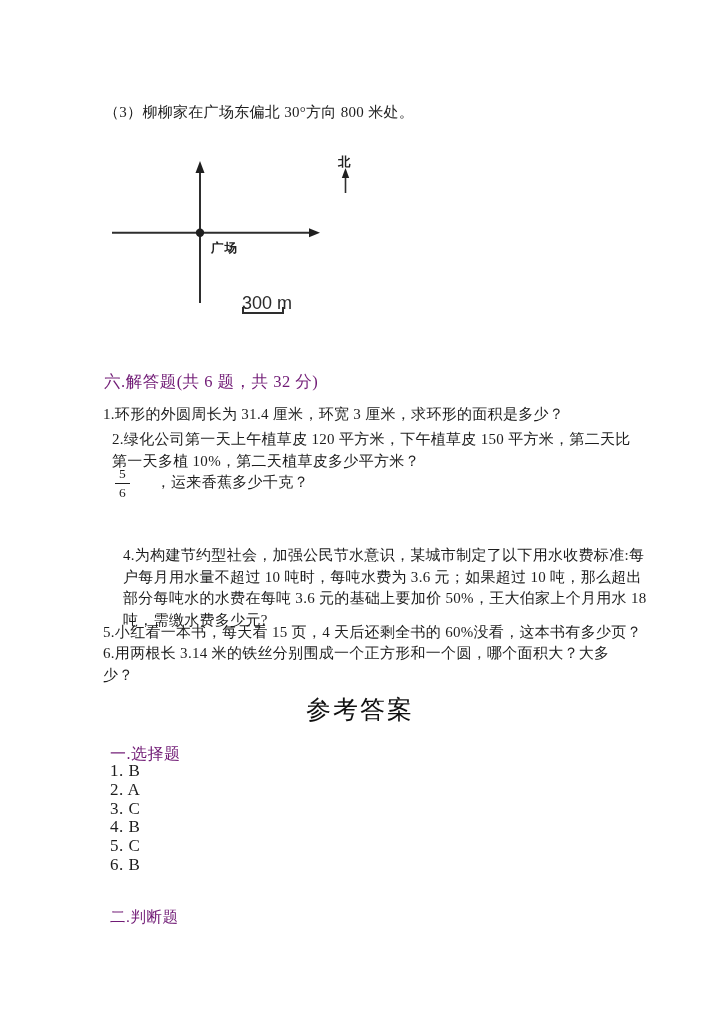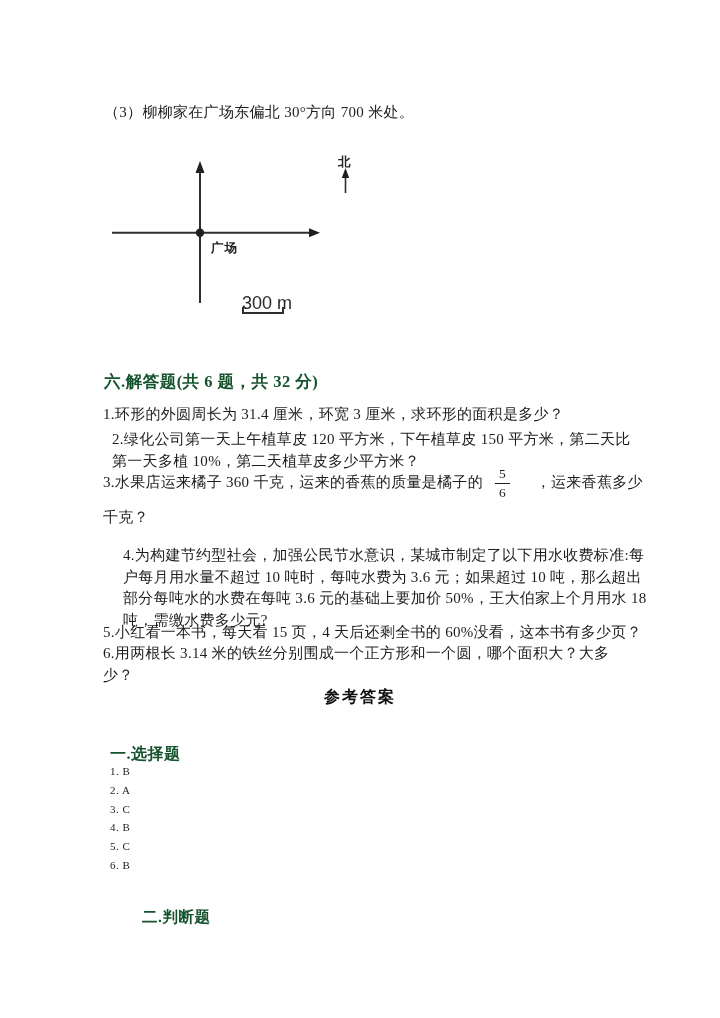--- a/index.html
+++ b/index.html
@@ -13,46 +13,46 @@
 
   .stmt3 { left:104px; top:87px; width:540px; }
 
   
   .diagram-svg { left:90px; top:138px; }
   .dg-label { font-weight:bold; font-size:12.5px; color:#222; letter-spacing:1px; }
   .north-label { left:338px; top:154px; }
   .plaza-label { left:211px; top:240px; }
   .scale-label { left:242px; top:293px; font-family:"Liberation Sans","DejaVu Sans",sans-serif; font-size:18px; color:#2a2a2a; font-weight:normal; letter-spacing:0; }
 
-  .sec-title { font-size:16.5px; font-weight:bold; color:#14532d; letter-spacing:0.5px; }
+  .sec-title { font-size:16.5px; font-weight:normal; color:#701a75; letter-spacing:0.5px; }
   .sec6-title { left:104px; top:354px; }
 
   .p1 { left:103px; top:389px; width:545px; }
   .p2 { left:112px; top:414px; width:528px; }
   .p3 { left:103px; top:450px; width:542px; line-height:35px; }
   .p4 { left:103px; top:530px; width:528px;margin-left:20px; }
   .p5 { left:103px; top:607px; width:600px; }
   .p6 { left:103px; top:628px; width:528px; }
 
   .frac { display:inline-block; vertical-align:-10px; text-align:center; margin:0 26px 0 12px; font-size:13.5px; line-height:1; letter-spacing:0; }
   .frac .num { display:block; padding:0 4px 2.5px; }
   .frac .den { display:block; border-top:1.4px solid #1d1d1d; padding:2.5px 4px 0; }
 
-  .answers-title { left:0; top:676px; width:720px; text-align:center; font-size:16px; font-weight:bold; color:#0f0f0f; letter-spacing:2px; }
+  .answers-title { left:0; top:676px; width:720px; text-align:center; font-size:25px; font-weight:normal; color:#0f0f0f; letter-spacing:2px; }
   .sec1-title { left:110px; top:728px; font-size:16px; }
   .ans-list { left:110px; top:762px; }
-  .ans-item { font-size:11px; line-height:18.8px; letter-spacing:0.5px; }
-  .sec2-title { left:110px; top:891px; font-size:15.5px;margin-left:32px; }
+  .ans-item { font-size:17px; line-height:18.8px; letter-spacing:0.5px; }
+  .sec2-title { left:110px; top:891px; font-size:15.5px; }
 </style>
 </head>
 <body>
 
 <div class="page">
 
-  <p class="abs body-text stmt3">（3）柳柳家在广场东偏北 30°方向 700 米处。</p>
+  <p class="abs body-text stmt3">（3）柳柳家在广场东偏北 30°方向 800 米处。</p>
 
   <svg class="abs diagram-svg" width="280" height="185" viewBox="0 0 280 185">
     <g stroke="#2e2e2e" stroke-width="2" fill="none">
       <line x1="110" y1="32" x2="110" y2="165"></line>
       <line x1="22" y1="94.7" x2="221" y2="94.7"></line>
       <line x1="255.5" y1="38" x2="255.5" y2="55" stroke-width="1.6"></line>
       <polyline points="153,169 153,175 193,175 193,169" stroke-width="2"></polyline>
     </g>
     <g fill="#1f1f1f" stroke="none">
       <polygon points="110,23 105.5,35 114.5,35"></polygon>
@@ -63,21 +63,21 @@
   </svg>
   <span class="abs dg-label north-label">北</span>
   <span class="abs dg-label plaza-label">广场</span>
   <span class="abs dg-label scale-label">300 m</span>
 
   <h3 class="abs sec-title sec6-title">六.解答题(共 6 题，共 32 分)</h3>
 
   <p class="abs body-text p1">1.环形的外圆周长为 31.4 厘米，环宽 3 厘米，求环形的面积是多少？</p>
   <p class="abs body-text p2">2.绿化公司第一天上午植草皮 120 平方米，下午植草皮 150 平方米，第二天比第一天多植 10%，第二天植草皮多少平方米？</p>
 
-  <p class="abs body-text p3"><span>3.水果店运来橘子 360 千克，运来的香蕉的质量是橘子的</span><span class="frac"><span class="num">5</span><span class="den">6</span></span><span>，运来香蕉多少千克？</span></p>
+  <p class="abs body-text p3"><span class="frac"><span class="num">5</span><span class="den">6</span></span><span>，运来香蕉多少千克？</span></p>
 
   <p class="abs body-text p4">4.为构建节约型社会，加强公民节水意识，某城市制定了以下用水收费标准:每户每月用水量不超过 10 吨时，每吨水费为 3.6 元；如果超过 10 吨，那么超出部分每吨水的水费在每吨 3.6 元的基础上要加价 50%，王大伯家上个月用水 18 吨，需缴水费多少元?</p>
   <p class="abs body-text p5">5.小红看一本书，每天看 15 页，4 天后还剩全书的 60%没看，这本书有多少页？</p>
   <p class="abs body-text p6">6.用两根长 3.14 米的铁丝分别围成一个正方形和一个圆，哪个面积大？大多少？</p>
 
   <h1 class="abs answers-title">参考答案</h1>
   <h3 class="abs sec-title sec1-title">一.选择题</h3>
 
   <div class="abs ans-list">
     <div class="ans-item">1. B</div>

